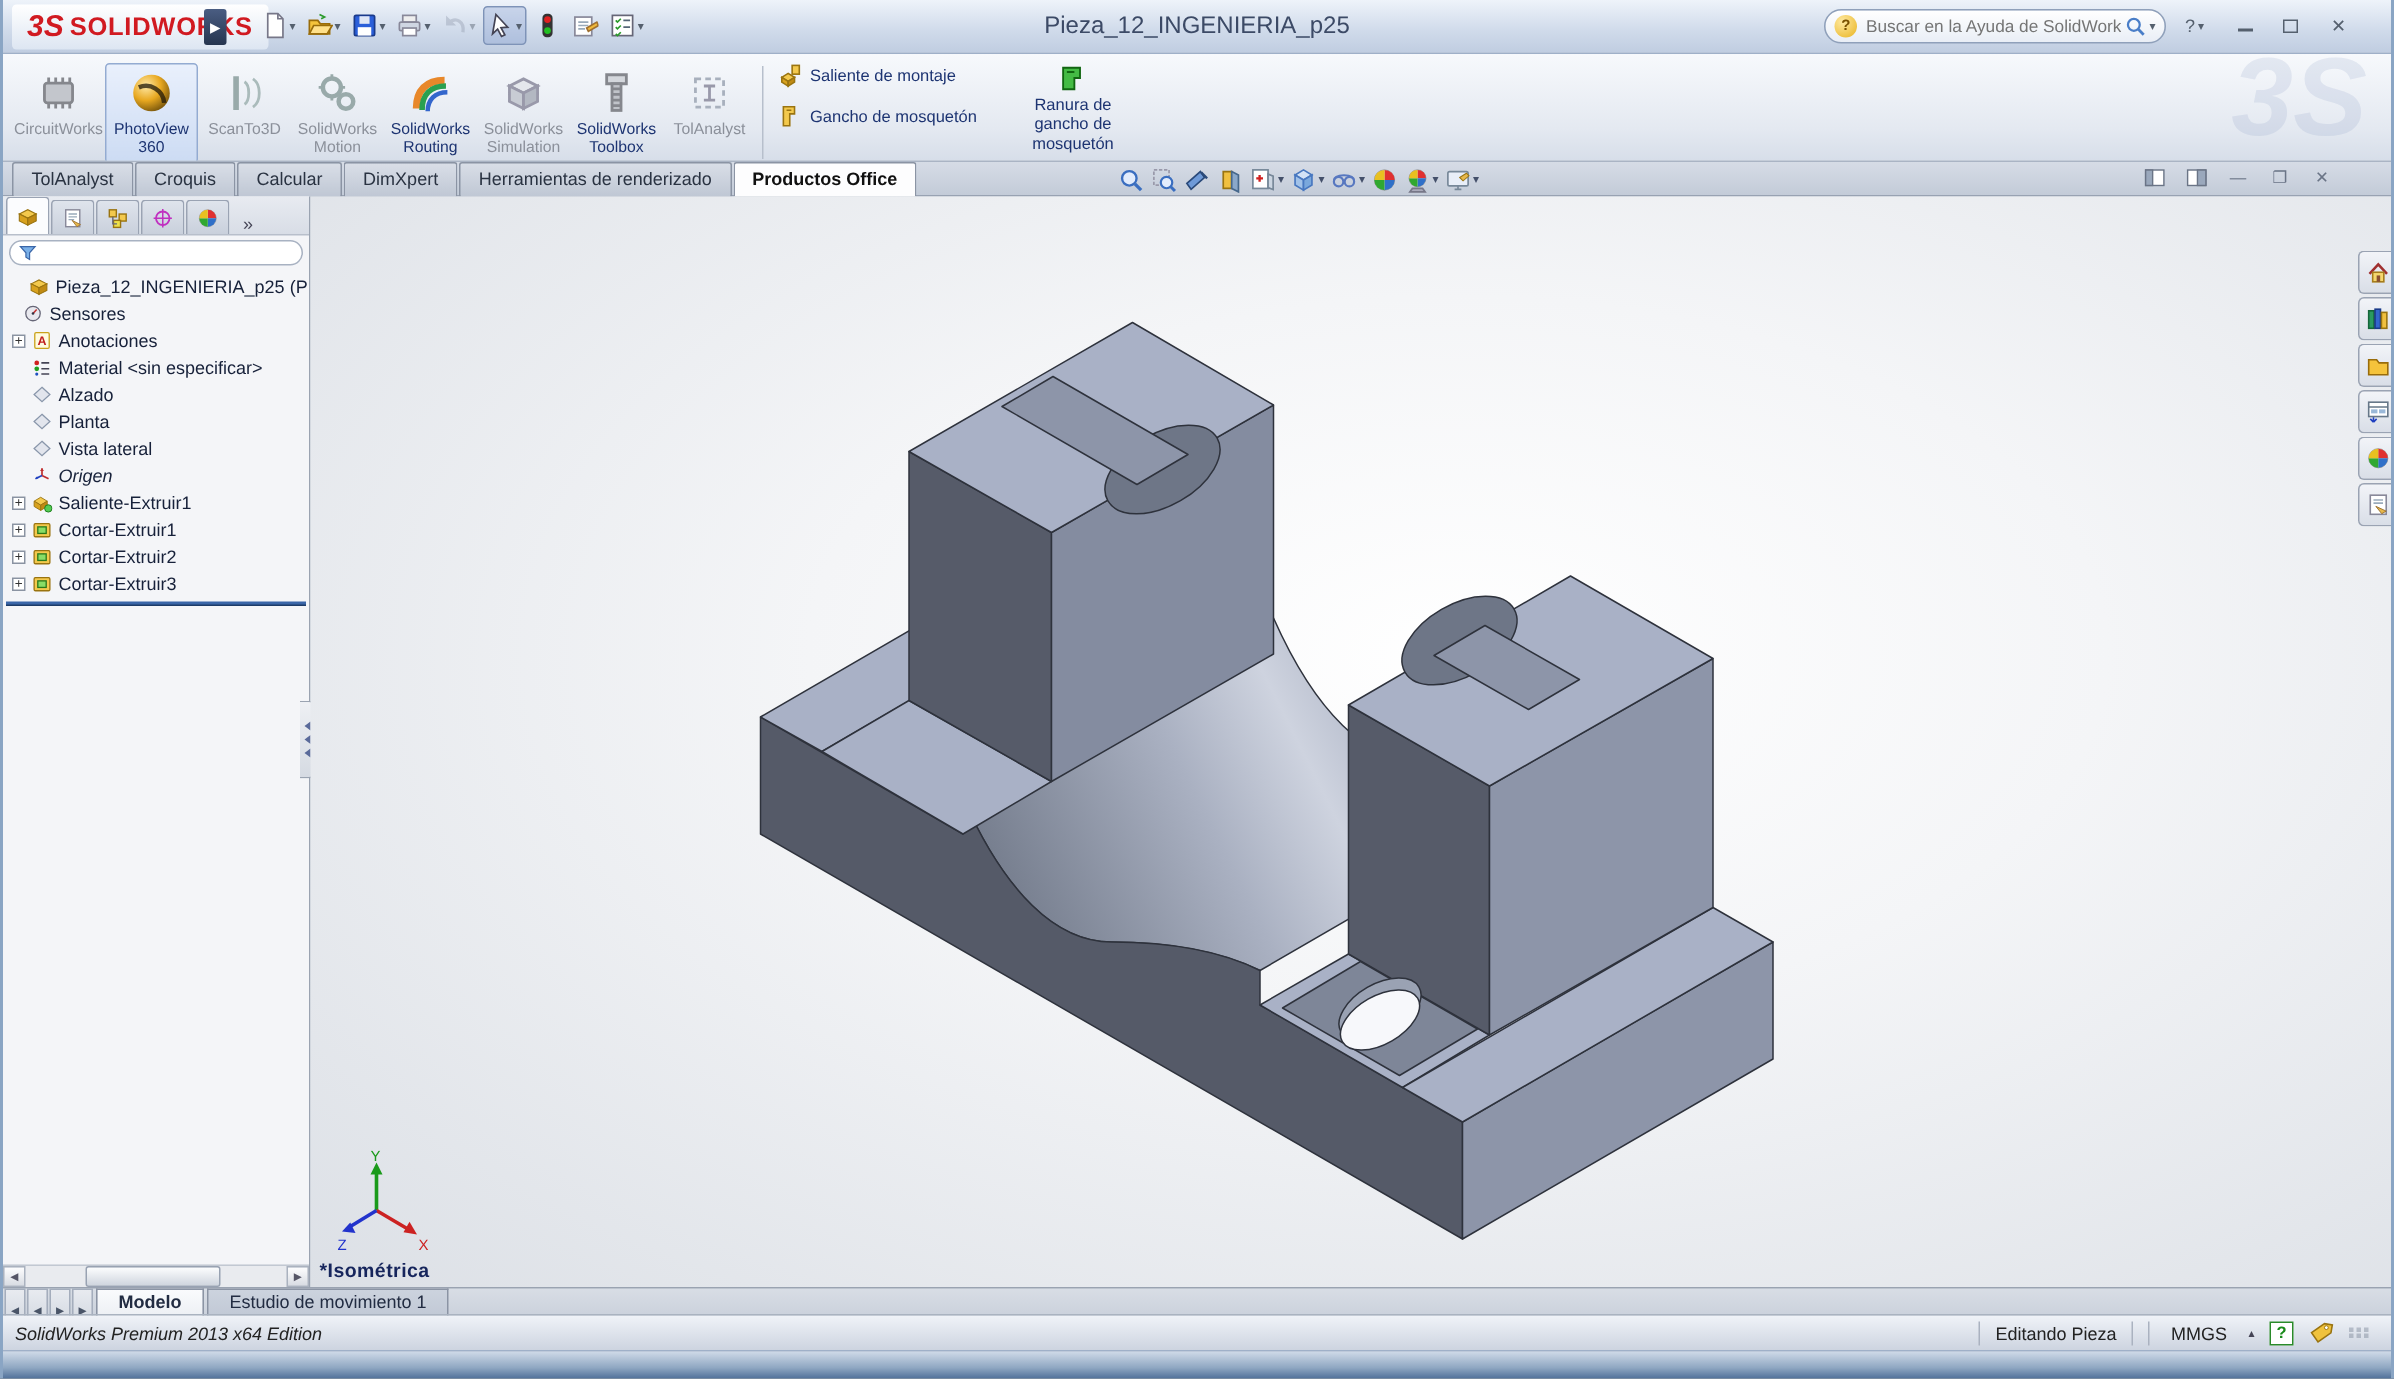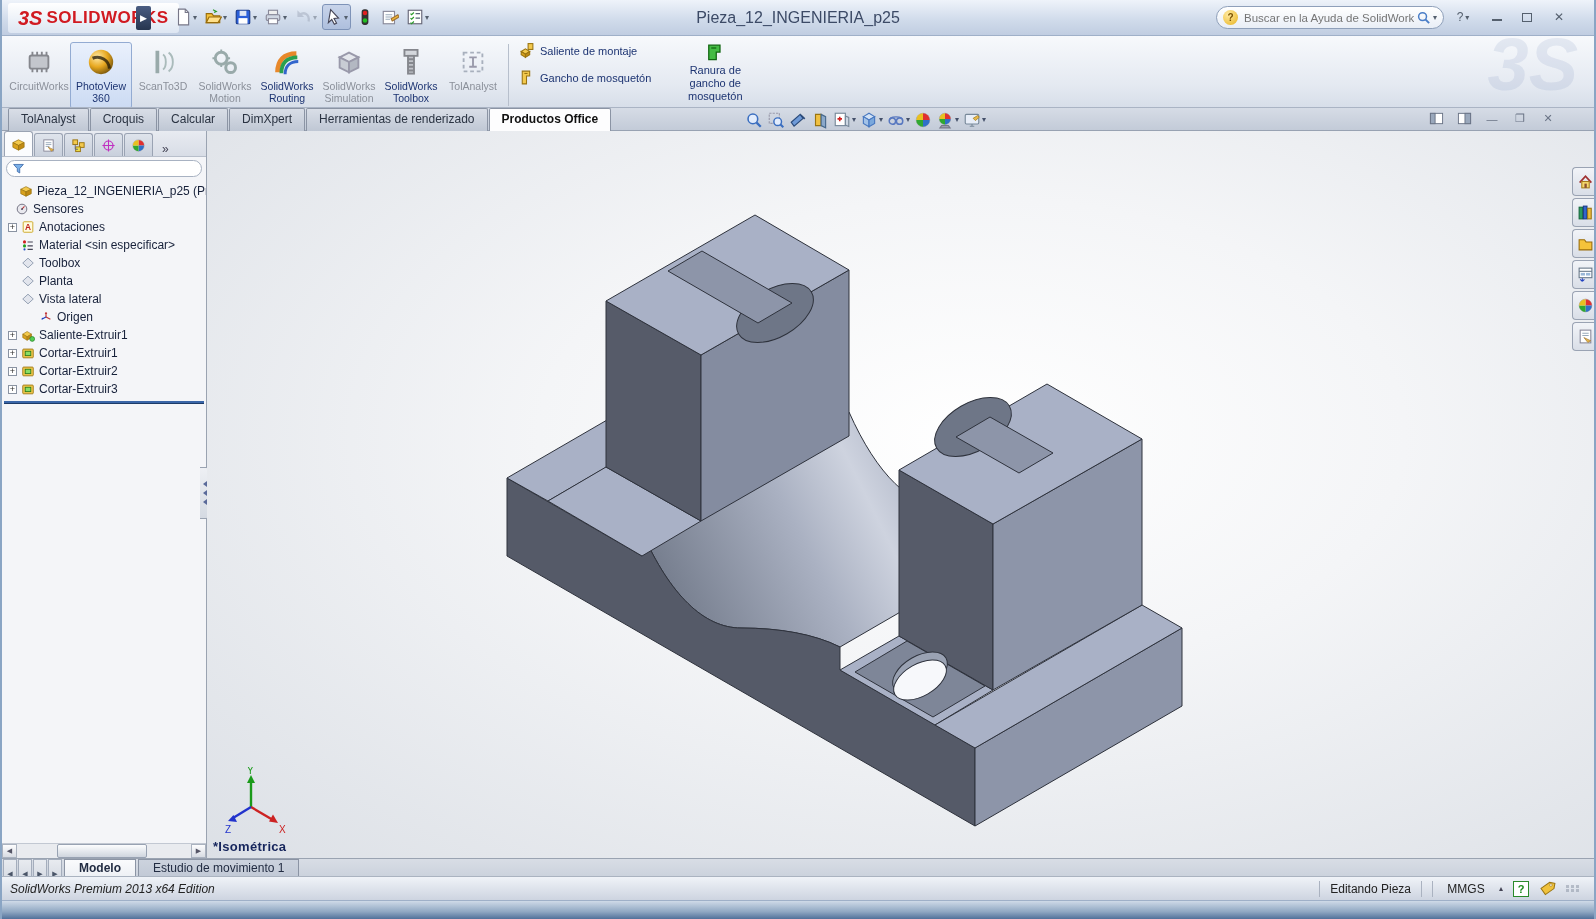--- a/index.html
+++ b/index.html
@@ -595,41 +595,41 @@
             </span>
             <span class="lbl">Material &lt;sin especificar&gt;</span>
           </div>
           <div class="trow" style="padding-left: 6px;">
             <span class="noexp"></span>
             <span class="ticon">
               <svg width="14" height="14" viewBox="0 0 16 16">
                 <path d="M8 2.5L14 8 8 13.5 2 8Z" fill="rgba(170,185,205,.25)" stroke="#8a97ab"></path>
               </svg>
             </span>
-            <span class="lbl">Toolbox</span>
+            <span class="lbl">Alzado</span>
           </div>
           <div class="trow" style="padding-left: 6px;">
             <span class="noexp"></span>
             <span class="ticon">
               <svg width="14" height="14" viewBox="0 0 16 16">
                 <path d="M8 2.5L14 8 8 13.5 2 8Z" fill="rgba(170,185,205,.25)" stroke="#8a97ab"></path>
               </svg>
             </span>
             <span class="lbl">Planta</span>
           </div>
           <div class="trow" style="padding-left: 6px; text-align: center;">
             <span class="noexp"></span>
             <span class="ticon">
               <svg width="14" height="14" viewBox="0 0 16 16">
                 <path d="M8 2.5L14 8 8 13.5 2 8Z" fill="rgba(170,185,205,.25)" stroke="#8a97ab"></path>
               </svg>
             </span>
             <span class="lbl">Vista lateral</span>
           </div>
-          <div class="trow" style="padding-left: 24px;">
+          <div class="trow" style="padding-left: 6px; font-style: italic;">
             <span class="noexp"></span>
             <span class="ticon">
               <svg width="14" height="14" viewBox="0 0 16 16">
                 <path d="M8 8L8 2.5" stroke="#c03030" stroke-width="1.3"></path>
                 <path d="M8 2.5l-1.5 2h3z" fill="#c03030"></path>
                 <path d="M8 8l5 2.5" stroke="#c03030" stroke-width="1.3"></path>
                 <path d="M8 8l-5 2.5" stroke="#2040c0" stroke-width="1.3"></path>
                 <path d="M3 10.5l2.2-.2-1 -1.8z" fill="#2040c0"></path>
               </svg>
             </span>

